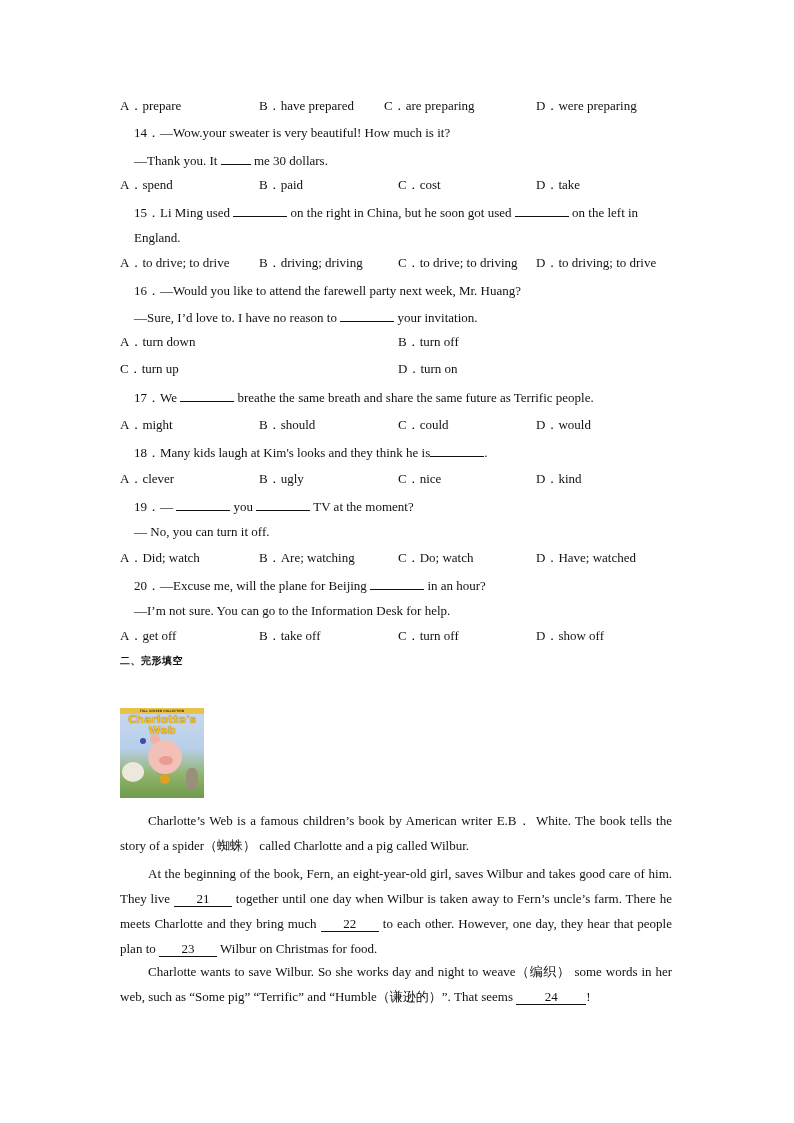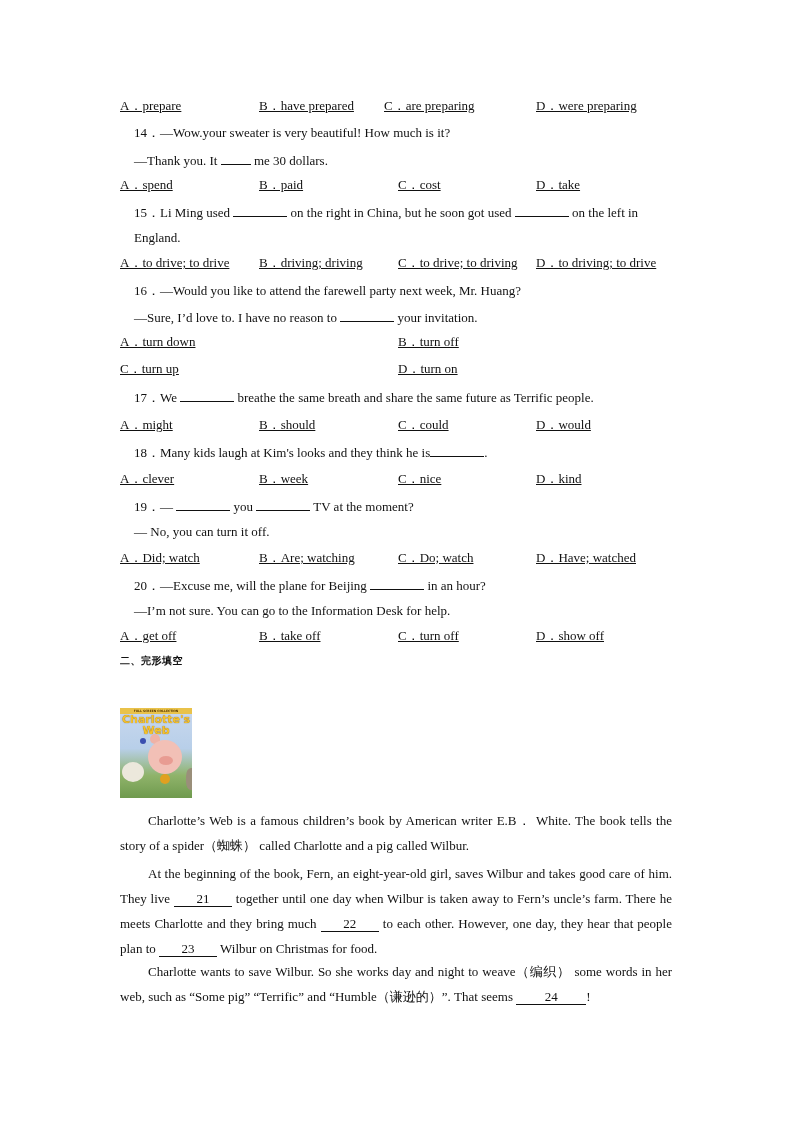--- a/index.html
+++ b/index.html
@@ -2,32 +2,32 @@
 <html><head>
   <meta charset="utf-8">
   <style>
     html, body { margin: 0; padding: 0; background: #ffffff; }
     body {
       width: 794px; height: 1123px; position: relative; overflow: hidden;
       font-family: "Liberation Serif", "DejaVu Serif", serif;
       color: #111111; font-size: 13px;
     }
     .line { position: absolute; left: 120px; white-space: nowrap; line-height: 16px; margin-left: 14px; }
-    .opt { position: absolute; white-space: nowrap; line-height: 16px; text-decoration: underline; }
+    .opt { position: absolute; white-space: nowrap; line-height: 16px; }
     .blank { display: inline-block; border-bottom: 1px solid #111; height: 12px; vertical-align: baseline; text-align: center; }
     .b4 { width: 30px; }
     .b8 { width: 54px; }
     .bnum { width: 58px; }
     .heading {
       position: absolute; left: 120px; top: 654px;
       font-family: "DejaVu Sans", "Liberation Sans", sans-serif;
       font-weight: bold; font-size: 10px; letter-spacing: 0.5px;
     }
     .poster {
-      position: absolute; left: 120px; top: 708px; width: 72px; height: 90px;
+      position: absolute; left: 120px; top: 708px; width: 84px; height: 90px;
       background: linear-gradient(#c8d8ee 0%, #b8cfe9 45%, #8fb36a 75%, #6f9a4e 100%);
       overflow: hidden;
     }
     .poster .band { position: absolute; left: 0; top: 0; width: 100%; height: 6px; background: #e9c24a; }
     .poster .band-text { position: absolute; left: 0; top: 0; width: 100%; font: bold 3px "DejaVu Sans", sans-serif; color: #5a3b00; text-align: center; line-height: 6px; }
     .poster .title { position: absolute; left: 0; top: 6px; width: 100%; text-align: center; font: bold 11px "DejaVu Sans", sans-serif; color: #f4c22a; line-height: 11px; text-shadow: 0 0 1px #7a4a00; }
     .poster .pig { position: absolute; left: 28px; top: 32px; width: 34px; height: 34px; border-radius: 50%; background: #f2c0b6; }
     .poster .pig-ear { position: absolute; left: 30px; top: 26px; width: 10px; height: 10px; background: #efb2a6; border-radius: 50% 50% 0 50%; }
     .poster .snout { position: absolute; left: 39px; top: 48px; width: 14px; height: 9px; border-radius: 50%; background: #e89c92; }
     .poster .medal { position: absolute; left: 40px; top: 66px; width: 10px; height: 10px; border-radius: 50%; background: #e0a020; }
@@ -79,21 +79,21 @@
 </div>
 <div class="opt" style="left:120px;top:417px">A．might</div>
 <div class="opt" style="left:259px;top:417px">B．should</div>
 <div class="opt" style="left:398px;top:417px">C．could</div>
 <div class="opt" style="left:536px;top:417px">D．would</div>
 
 <div class="line" style="top:444px">
   <span>18．Many kids laugh at Kim's looks and they think he is</span><span class="blank b8"></span><span>.</span>
 </div>
 <div class="opt" style="left:120px;top:471px">A．clever</div>
-<div class="opt" style="left:259px;top:471px">B．week</div>
+<div class="opt" style="left:259px;top:471px">B．ugly</div>
 <div class="opt" style="left:398px;top:471px">C．nice</div>
 <div class="opt" style="left:536px;top:471px">D．kind</div>
 
 <div class="line" style="top:498px">
   <span>19．— </span><span class="blank b8"></span><span> you </span><span class="blank b8"></span><span> TV at the moment?</span>
 </div>
 <div class="line" style="top:524px">— No, you can turn it off.</div>
 <div class="opt" style="left:120px;top:550px">A．Did; watch</div>
 <div class="opt" style="left:259px;top:550px">B．Are; watching</div>
 <div class="opt" style="left:398px;top:550px">C．Do; watch</div>

